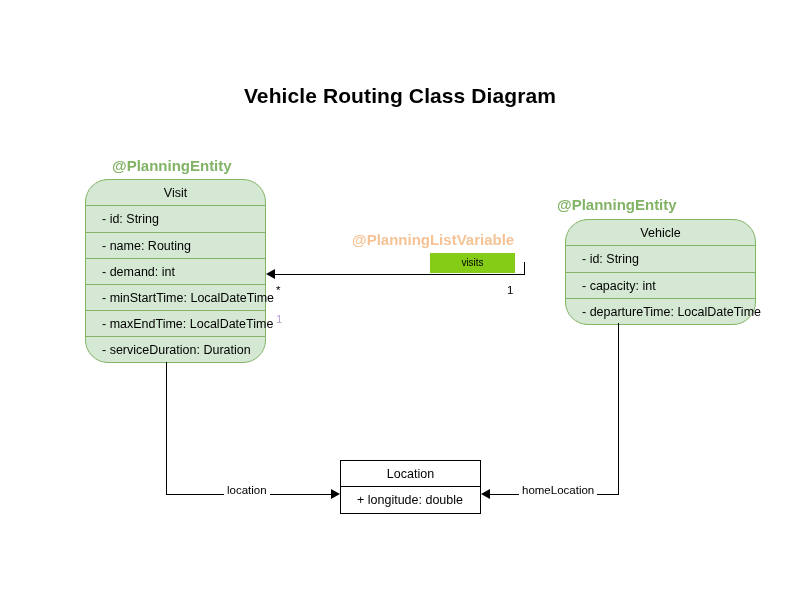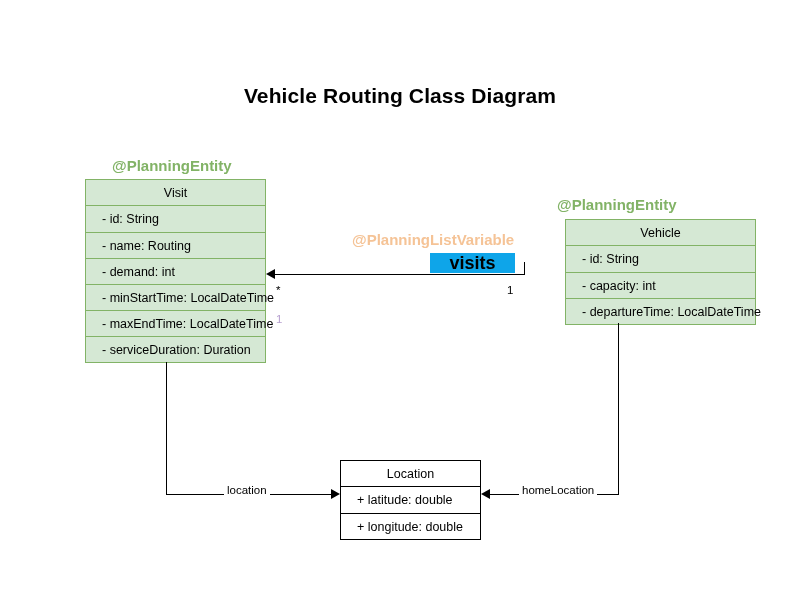--- a/index.html
+++ b/index.html
@@ -45,20 +45,21 @@
 
   
   .uml-class {
     position: absolute;
     box-sizing: border-box;
     border: 1px solid #000;
   }
   .uml-class.green {
     border-color: #82b366;
     background: #d5e8d4;
+    border-radius: 23px;
   }
   .uml-class.plain {
     border-color: #000000;
     background: #ffffff;
   }
   .uml-class-name {
     box-sizing: border-box;
     text-align: center;
     font-size: 12.5px;
     color: #000;
@@ -109,27 +110,26 @@
   .edge-label {
     position: absolute;
     font-size: 11.5px;
     color: #000000;
     white-space: nowrap;
     background: #ffffff;
     padding: 0 3px;
   }
   .assoc-label-box {
     position: absolute;
-    background: #0ea5e9;
-    font-size: 18px;
+    background: #84cc16;
+    font-size: 10px;
     color: #000000;
     text-align: center;
     line-height: 20px;
     white-space: nowrap;
-    font-weight: bold;
   }
   .multiplicity {
     position: absolute;
     font-size: 11.5px;
     color: #000000;
     white-space: nowrap;
   }
   .multiplicity.muted { color: #b7a0d0; }
 </style>
 </head>
@@ -155,21 +155,20 @@
 
   <div class="uml-class green" style="left:525px; top:219px; width:191px;margin-left:40px;">
     <div class="uml-class-name">Vehicle</div>
     <div class="uml-attr">- id: String</div>
     <div class="uml-attr">- capacity: int</div>
     <div class="uml-attr">- departureTime: LocalDateTime</div>
   </div>
 
   <div class="uml-class plain" style="left:340px; top:460px; width:141px;">
     <div class="uml-class-name">Location</div>
-    <div class="uml-attr">+ latitude: double</div>
     <div class="uml-attr">+ longitude: double</div>
   </div>
 
   <div class="edge-line edge-h" style="left:270px; top:274px; width:255px;"></div>
 
   <div class="edge-line edge-v" style="left:524px; top:262px; height:13px;"></div>
   <div class="arrow arrow-left" style="left:266px; top:269px;"></div>
 
   <div class="stereotype stereotype-listvar" style="left:352px; top:231px;">@PlanningListVariable</div>
 

